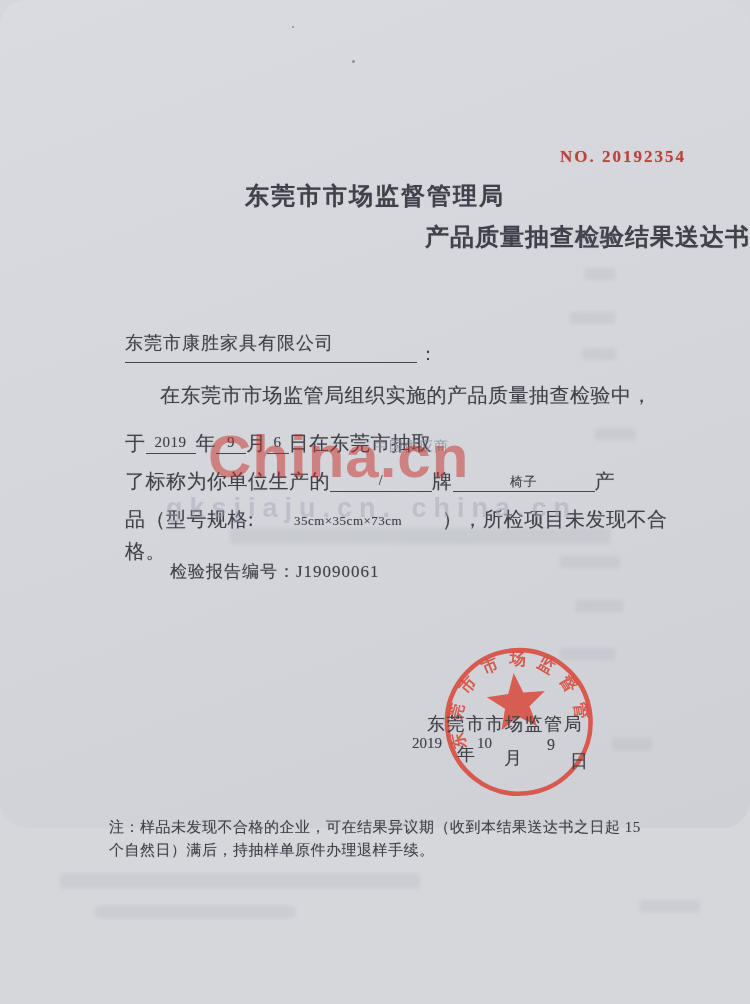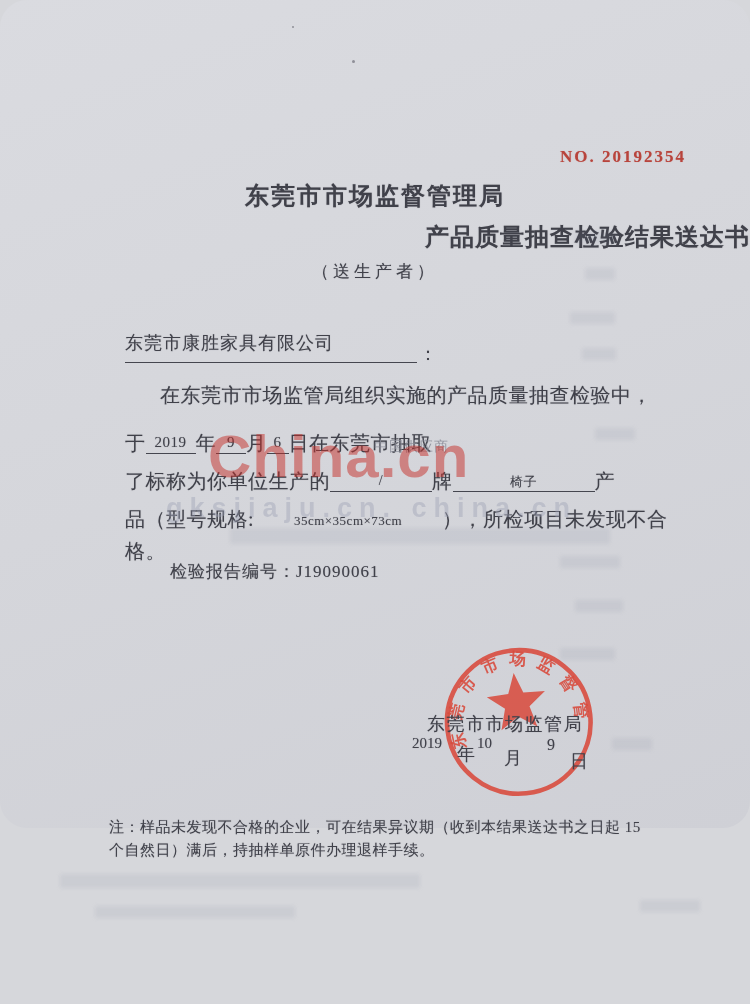--- a/index.html
+++ b/index.html
@@ -62,21 +62,20 @@
 </style>
 </head>
 <body>
 
 <div class="page">
 
   <div class="abs doc-number">NO. 20192354</div>
 
   <div class="abs title1 ink">东莞市市场监督管理局</div>
   <div class="abs title2 ink">产品质量抽查检验结果送达书</div>
-  <div class="abs subtitle ink">（送生产者）</div>
 
   <div class="abs addressee ink">东莞市康胜家具有限公司</div>
   <div class="abs addr-underline"></div>
   <div class="abs addr-colon ink">：</div>
 
   <div class="abs bline l1 ink">在东莞市市场监管局组织实施的产品质量抽查检验中，</div>
 
   <div class="abs bline l2 ink">
     <span>于</span><span class="blank w50"><i class="fill f15">2019</i></span><span>年</span><span class="blank w30"><i class="fill f15">9</i></span><span>月</span><span class="blank w22"><i class="fill f15">6</i></span><span>日在东莞市</span><span>抽取</span>
   </div>

